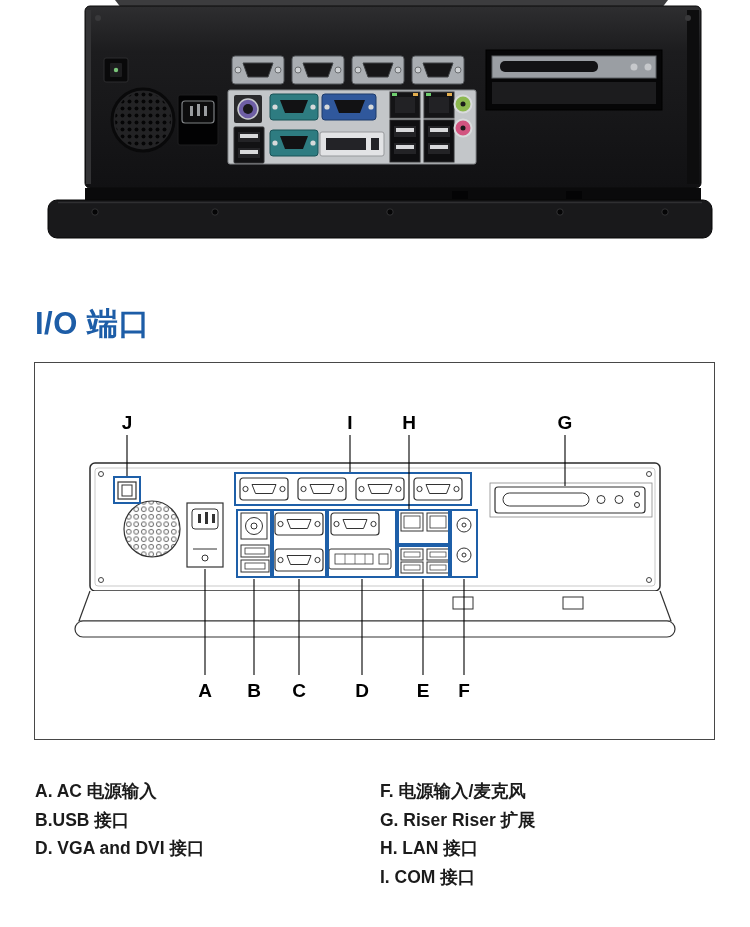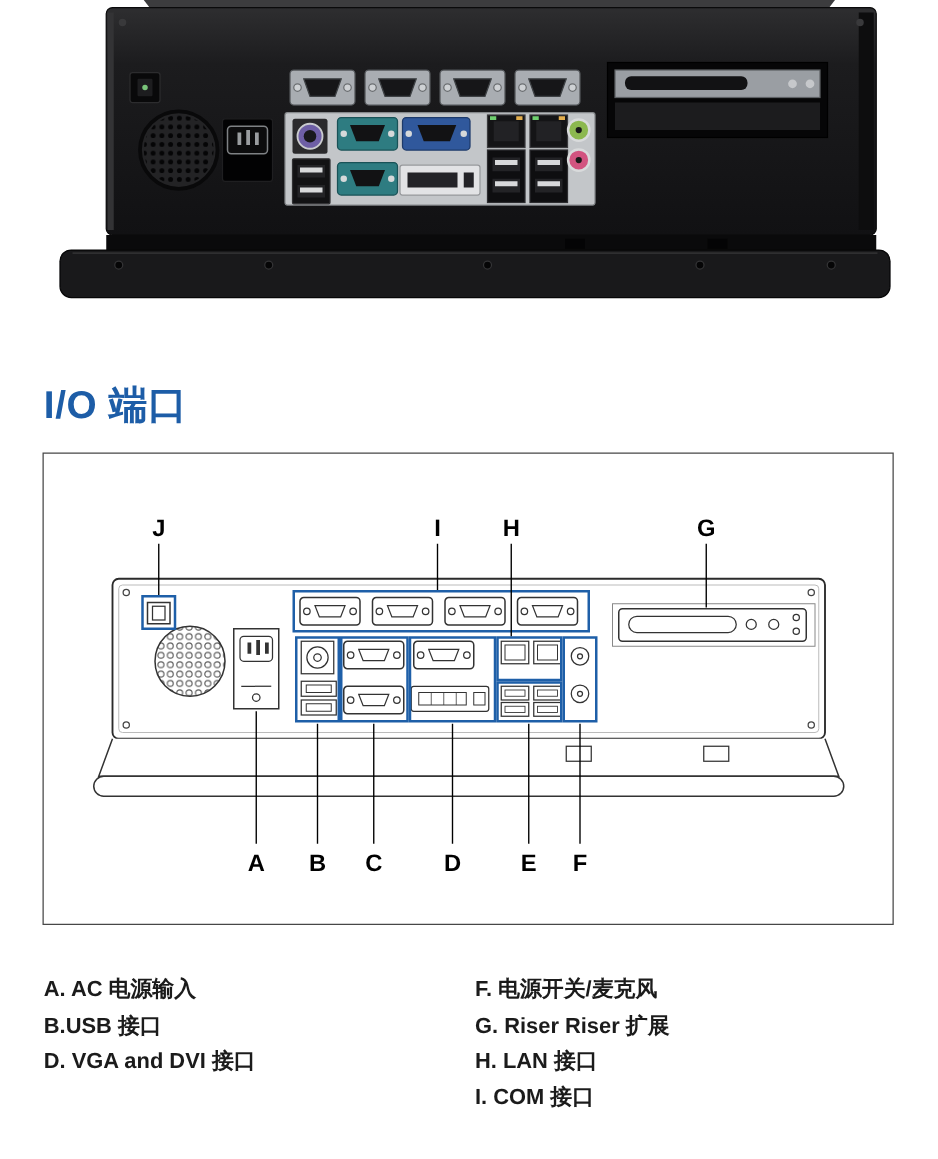--- a/index.html
+++ b/index.html
@@ -329,20 +329,20 @@
     </svg>
   </div>
 
   <div class="legend">
     <div class="legend-col">
       <div class="legend-item">A. AC 电源输入</div>
       <div class="legend-item">B.USB 接口</div>
       <div class="legend-item">D. VGA and DVI 接口</div>
     </div>
     <div class="legend-col">
-      <div class="legend-item">F. 电源开关/麦克风</div>
+      <div class="legend-item">F. 电源输入/麦克风</div>
       <div class="legend-item">G. Riser Riser 扩展</div>
       <div class="legend-item">H. LAN 接口</div>
       <div class="legend-item">I. COM 接口</div>
     </div>
   </div>
 
 </div>
 
 </body></html>

